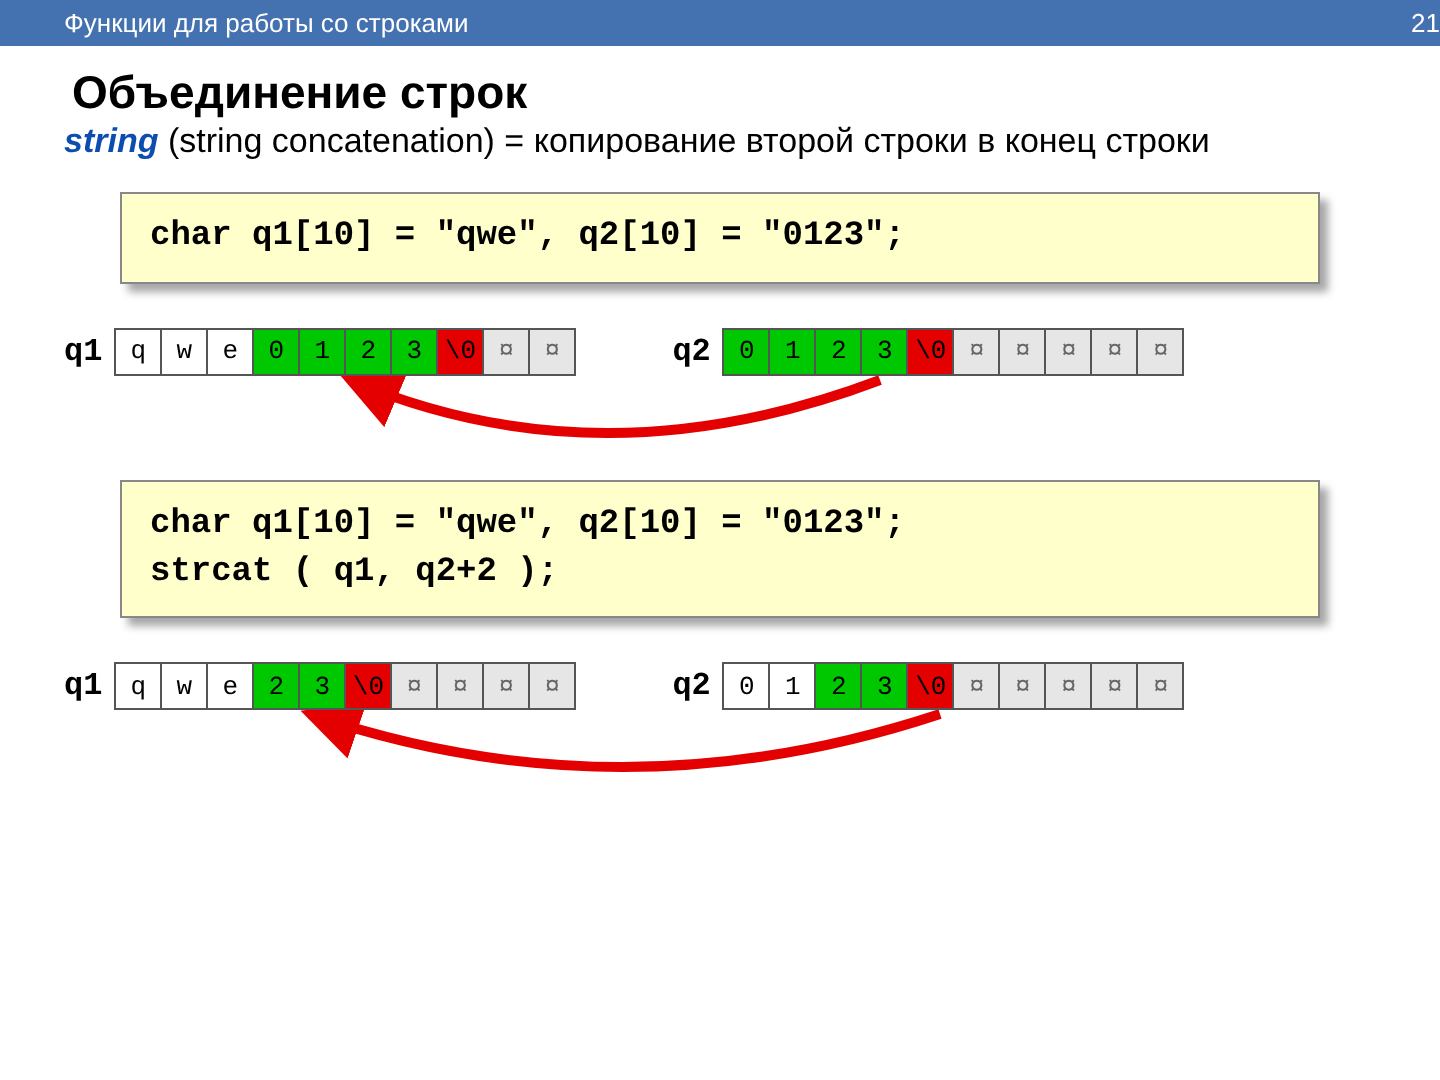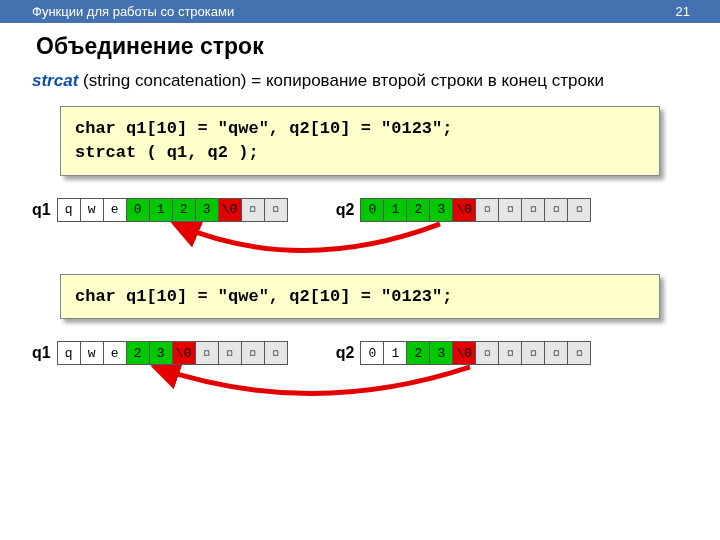--- a/index.html
+++ b/index.html
@@ -8,30 +8,30 @@
     background: #fff;
     font-family: Arial, sans-serif;
     color: #000;
     width: 720px;
     height: 540px;
     overflow: hidden;
   }
   .header {
     background: #4472b0;
     color: #fff;
-    padding: 4px 30px 4px 32px;
+    padding: 4px 0 4px 32px;
     display: flex;
     justify-content: space-between;
     align-items: center;
     font-size: 13px;
   }
   .title {
     font-size: 23px;
     font-weight: bold;
-    margin: 10px 0 10px 36px;
+    margin: 10px 0 0 36px;
   }
   .desc {
     font-size: 17px;
     margin: 0 32px 14px 32px;
     line-height: 1.3;
   }
   .fn { color: #0e4db0; font-style: italic; font-weight: bold; }
   .fnparen { }
   .codebox {
     background: #ffffcc;
@@ -50,21 +50,21 @@
     gap: 48px;
     margin: 0 0 0 32px;
     position: relative;
   }
   .arr-group {
     display: flex;
     align-items: center;
     gap: 6px;
   }
   .arr-label {
-    font-family: Liberation Sans, sans-serif;
+    font-family: Liberation Mono, monospace;
     font-weight: bold;
     font-size: 16px;
   }
   .cells {
     display: flex;
   }
   .cell {
     width: 24px;
     height: 24px;
     border: 1px solid #555;
@@ -87,27 +87,26 @@
 <body>
 
 <div class="header">
   <span>Функции для работы со строками</span>
   <span>21</span>
 </div>
 
 <div class="title">Объединение строк</div>
 
 <div class="desc">
-  <span class="fn">strcat</span>
+  <span class="fn">string</span>
   <span class="fnparen">(string concatenation)</span><span> = копирование второй строки в конец строки</span>
 </div>
 
 <div class="codebox">
   <div>char q1[10] = "qwe", q2[10] = "0123";</div>
-  <div>strcat ( q1, q2 );</div>
 </div>
 
 <div class="arr-row">
   <div class="arr-group">
     <span class="arr-label">q1</span>
     <div class="cells" id="ex1-q1">
         <div class="cell c-white">q</div>
         <div class="cell c-white">w</div>
         <div class="cell c-white">e</div>
         <div class="cell c-green">0</div>
@@ -141,20 +140,21 @@
         <marker id="ah1" markerWidth="8" markerHeight="8" refX="5" refY="3" orient="auto">
       <path d="M0,0 L6,3 L0,6 Z" fill="#e40000"></path>
         </marker>
       </defs>
     <path d="M 440 2 Q 300 55 175 2" stroke="#e40000" stroke-width="5" fill="none" marker-end="url(#ah1)"></path>
   </svg>
 </div>
 
 <div class="codebox" style="margin-top:4px;">
   <div>char q1[10] = "qwe", q2[10] = "0123";</div>
+  <div>strcat ( q1, q2+2 );</div>
 </div>
 
 <div class="arr-row">
   <div class="arr-group">
     <span class="arr-label">q1</span>
     <div class="cells" id="ex2-q1">
         <div class="cell c-white">q</div>
         <div class="cell c-white">w</div>
         <div class="cell c-white">e</div>
         <div class="cell c-green">2</div>

